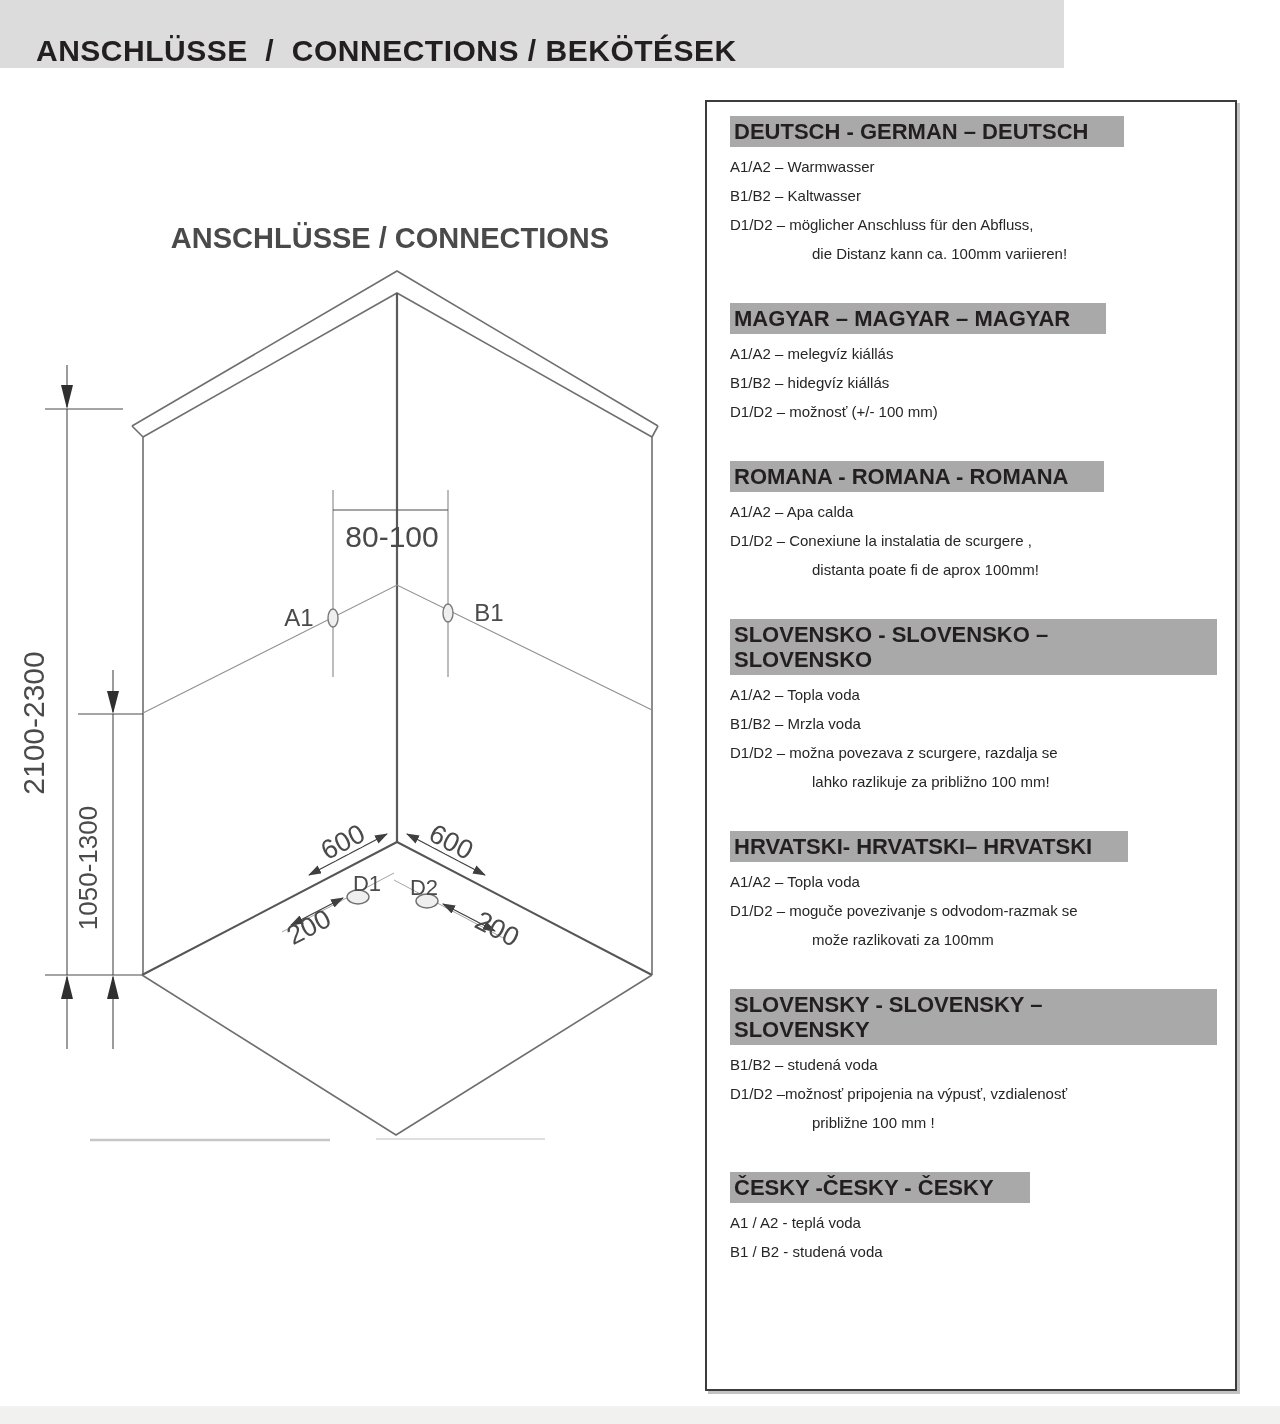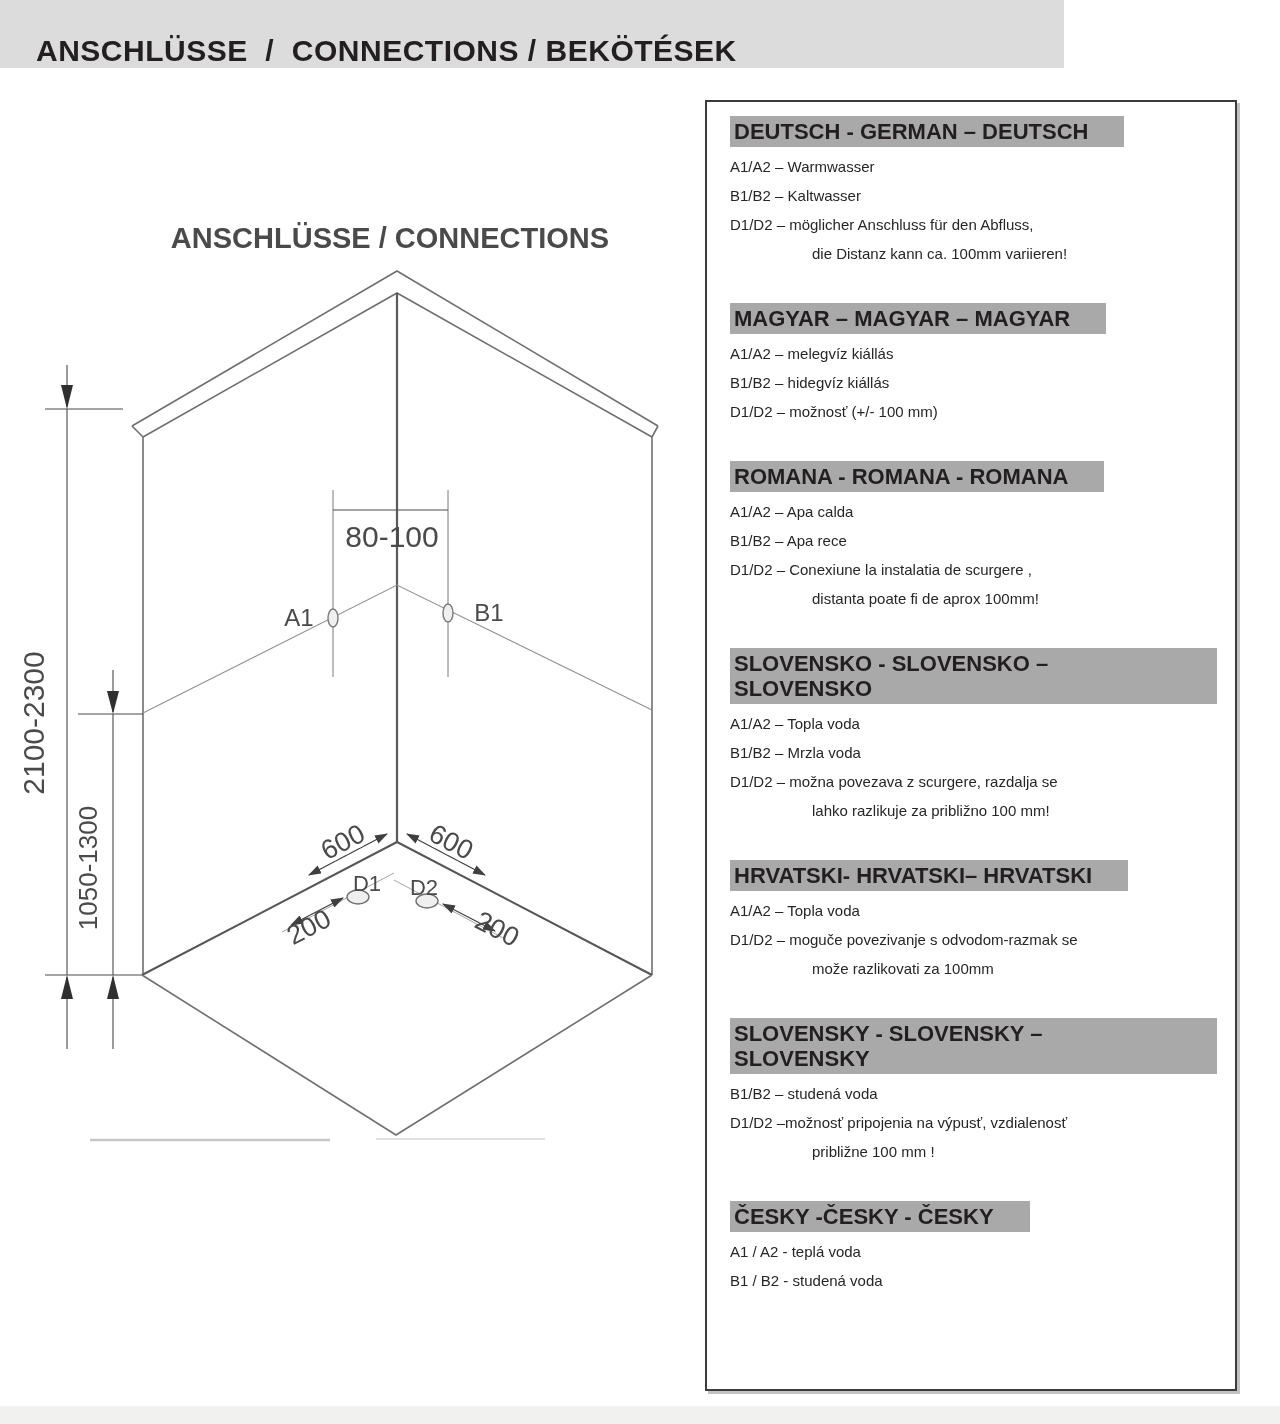--- a/index.html
+++ b/index.html
@@ -134,21 +134,20 @@
   <div class="lang-section">
     <div class="sec-heading">MAGYAR – MAGYAR – MAGYAR</div>
     <div class="sec-line">A1/A2 – melegvíz kiállás</div>
     <div class="sec-line">B1/B2 – hidegvíz kiállás</div>
     <div class="sec-line">D1/D2 – možnosť (+/- 100 mm)</div>
   </div>
 
   <div class="lang-section">
     <div class="sec-heading">ROMANA - ROMANA - ROMANA</div>
     <div class="sec-line">A1/A2 – Apa calda</div>
-    <div class="sec-line">B1/B2 – Apa rece</div>
     <div class="sec-line">D1/D2 – Conexiune la instalatia de scurgere ,</div>
     <div class="sec-line indent">distanta poate fi de aprox 100mm!</div>
   </div>
 
   <div class="lang-section">
     <div class="sec-heading">SLOVENSKO - SLOVENSKO – SLOVENSKO</div>
     <div class="sec-line">A1/A2 – Topla voda</div>
     <div class="sec-line">B1/B2 – Mrzla voda</div>
     <div class="sec-line">D1/D2 – možna povezava z scurgere, razdalja se</div>
     <div class="sec-line indent">lahko razlikuje za približno 100 mm!</div>

